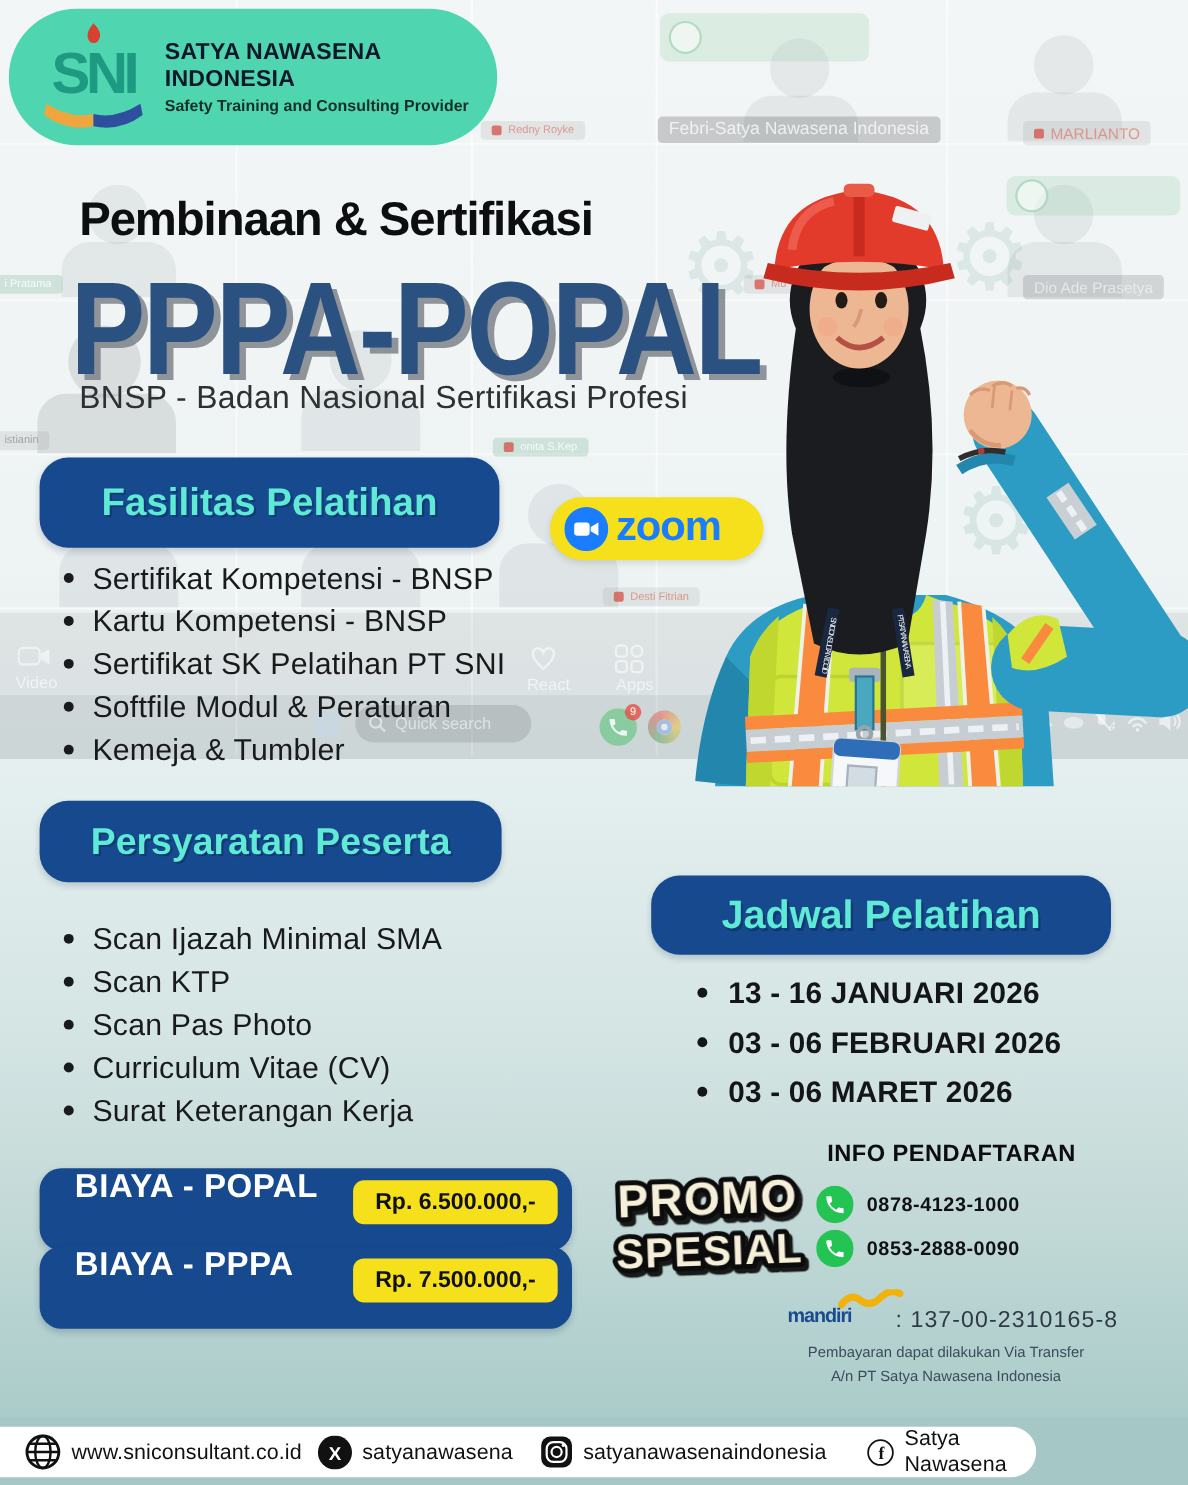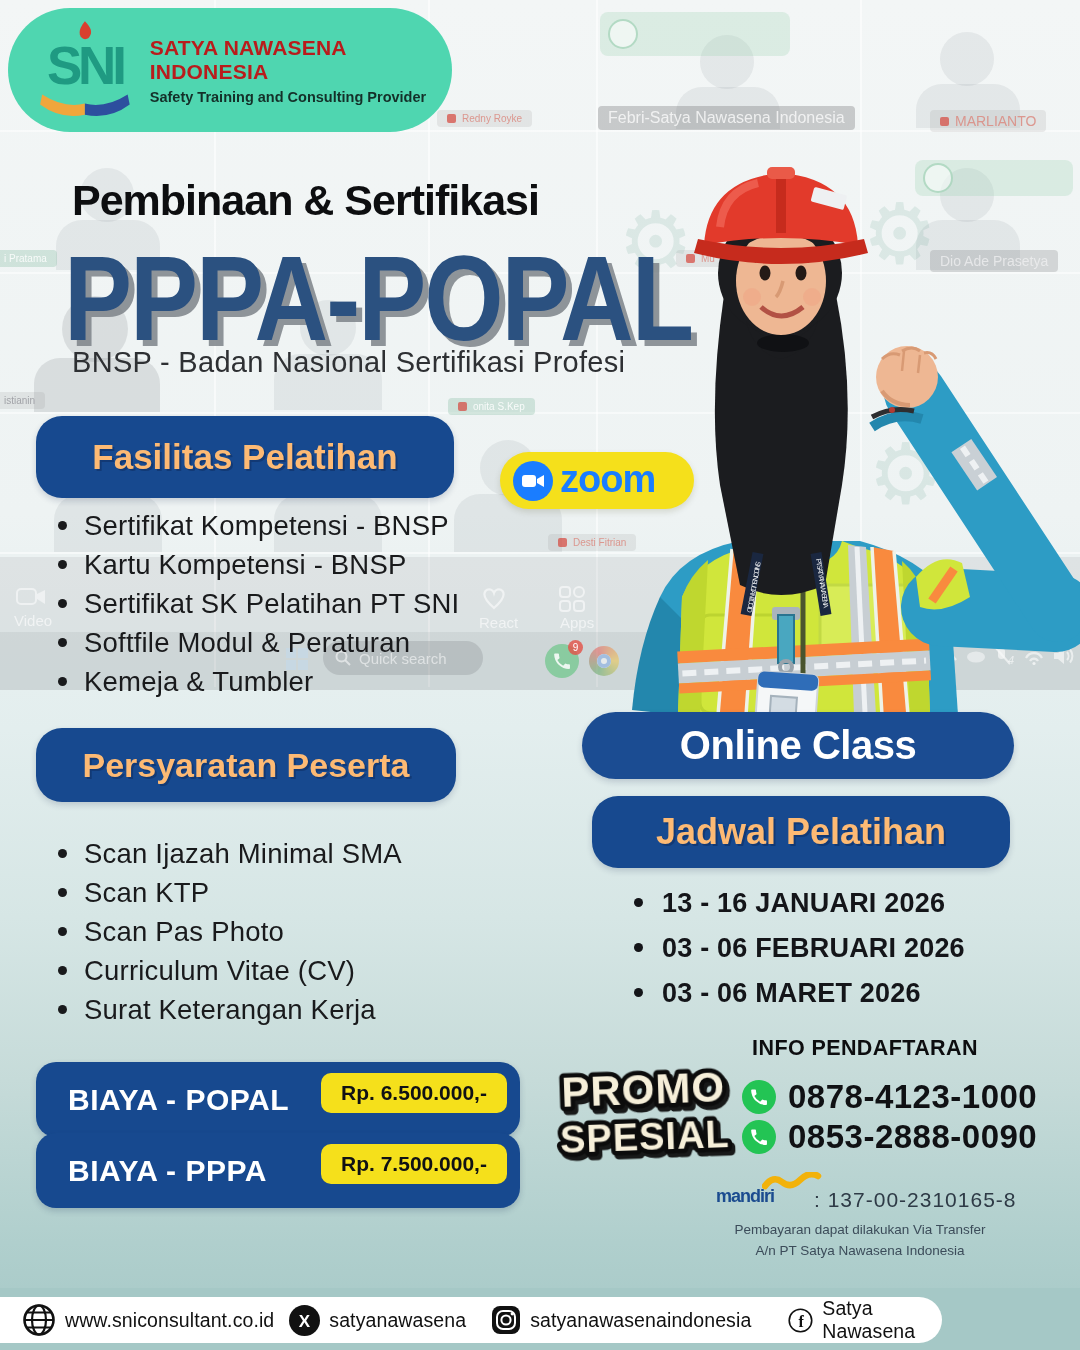--- a/index.html
+++ b/index.html
@@ -34,56 +34,56 @@
   .winico i{background:rgba(190,220,245,.8);display:block;height:10px;}
   .wa-ghost{position:absolute;left:545px;top:644px;width:34px;height:34px;border-radius:50%;background:rgba(70,192,105,.5);}
   .wa-ghost .b9{position:absolute;right:-4px;top:-4px;width:15px;height:15px;border-radius:50%;background:rgba(228,80,70,.8);
                color:#fff;font-size:10px;display:flex;align-items:center;justify-content:center;}
   .chrome-ghost{position:absolute;left:589px;top:646px;width:30px;height:30px;border-radius:50%;opacity:.5;
     background:conic-gradient(from -30deg,#e8544f,#f3c63f 120deg,#58a55c 240deg,#e8544f);}
   .chrome-ghost::after{content:"";position:absolute;left:8px;top:8px;width:14px;height:14px;border-radius:50%;background:#fff;box-shadow:inset 0 0 0 4px #7aa7e8;}
   
   .brand{left:8px;top:8px;width:444px;height:124px;border-radius:62px;background:#4fd6b0;z-index:2;display:flex;align-items:center;}
   .brand-text{margin-left:14px;}
-  .brand-name{font-size:21px;font-weight:bold;color:#b91c1c;letter-spacing:.2px;}
+  .brand-name{font-size:21px;font-weight:bold;color:#0f172a;letter-spacing:.2px;}
   .brand-tag{font-size:14.5px;font-weight:bold;color:#143029;margin-top:5px;}
   
   .kicker{left:72px;top:176px;font-size:43px;font-weight:bold;color:#0d0e10;letter-spacing:-1px;z-index:2;}
   .hero-title{left:64px;top:230px;font-size:102px;font-weight:bold;color:#2b5180;letter-spacing:-2px;
               transform:scaleY(1.18);transform-origin:left top;z-index:2;
               text-shadow:6px 5px 0 rgba(125,130,136,.85);}
   .hero-sub{left:72px;top:346px;font-size:29px;color:#2e3033;letter-spacing:.3px;z-index:2;}
   
   .pill{position:absolute;background:#17498f;display:flex;align-items:center;justify-content:center;z-index:2;box-shadow:0 3px 6px rgba(20,40,80,.18);}
-  .pill.yellowtext{color:#fdba74;justify-content:center;}
+  .pill.yellowtext{color:#5eead4;justify-content:center;}
   .fasilitas-pill{left:36px;top:416px;width:418px;height:82px;border-radius:26px;font-size:35px;font-weight:bold;text-shadow:2px 2px 0 rgba(10,30,70,.35);}
   .persyaratan-pill{left:36px;top:728px;width:420px;height:74px;border-radius:26px;font-size:34px;font-weight:bold;text-shadow:2px 2px 0 rgba(10,30,70,.35);}
   .online-pill{left:582px;top:712px;width:432px;height:67px;border-radius:34px;background:#1b4c92;color:#fff;font-size:40px;font-weight:bold;letter-spacing:-.5px;}
   .jadwal-pill{left:592px;top:796px;width:418px;height:72px;border-radius:26px;font-size:36px;font-weight:bold;text-shadow:2px 2px 0 rgba(10,30,70,.35);}
   
   ul.plain{list-style:none;margin:0;padding:0;position:absolute;z-index:2;}
   .fasilitas-list{left:52px;top:510px;width:600px;}
   .fasilitas-list li, .persyaratan-list li{position:relative;padding-left:32px;font-size:27.5px;color:#191a1c;margin-bottom:7px;letter-spacing:.2px;}
   .fasilitas-list li::before,.persyaratan-list li::before{content:"";position:absolute;left:6px;top:11px;width:9px;height:9px;border-radius:50%;background:#191a1c;}
   .persyaratan-list{left:52px;top:838px;width:560px;}
   .dates-list{left:628px;top:888px;width:420px;}
   .dates-list li{position:relative;padding-left:34px;font-size:27px;font-weight:bold;color:#141519;margin-bottom:14px;letter-spacing:.2px;}
   .dates-list li::before{content:"";position:absolute;left:6px;top:10px;width:9px;height:9px;border-radius:50%;background:#141519;}
   
   .zoom-pill{left:500px;top:452px;width:194px;height:57px;border-radius:29px;background:#f5e01b;z-index:2;
              display:flex;align-items:center;gap:7px;padding-left:13px;box-sizing:border-box;box-shadow:0 3px 6px rgba(60,60,0,.15);}
   .zoom-word{font-size:38px;font-weight:bold;color:#1a7dff;letter-spacing:-1px;line-height:1;margin-top:-4px;}
   
   .info-heading{left:700px;top:1036px;width:330px;text-align:center;font-size:21.5px;font-weight:bold;color:#0d0d0f;letter-spacing:.4px;z-index:2;}
   .phone-row{position:absolute;display:flex;align-items:center;gap:12px;z-index:2;}
-  .phone-num{font-size:33px;font-weight:bold;color:#101114;letter-spacing:.5px;}
+  .phone-num{font-size:18px;font-weight:bold;color:#101114;letter-spacing:.5px;}
   .promo-svg{position:absolute;left:546px;top:1064px;z-index:2;transform:rotate(-2deg);filter:drop-shadow(3px 4px 0 rgba(15,15,15,.95));}
   .promo-text{font-family:"Liberation Sans",sans-serif;font-weight:bold;fill:#f6efd9;stroke:#0c0c0c;paint-order:stroke;stroke-linejoin:round;}
   .price-bar{position:absolute;left:36px;width:484px;height:75px;border-radius:20px;background:#17498f;z-index:2;
-             display:flex;align-items:center;box-shadow:0 3px 6px rgba(20,40,80,.2);}
+             display:flex;box-shadow:0 3px 6px rgba(20,40,80,.2);}
   .price-label{margin-left:32px;font-size:30px;font-weight:bold;color:#fff;letter-spacing:.5px;}
   .price-badge{position:absolute;right:13px;top:11px;width:186px;height:40px;border-radius:10px;background:#f5e01b;
                display:flex;align-items:center;justify-content:center;font-size:21px;font-weight:bold;color:#101114;}
   
   .mandiri{left:716px;top:1186px;font-size:18px;font-weight:bold;color:#1b4b8f;letter-spacing:-1px;z-index:2;}
   .mandiri-wave{position:absolute;left:762px;top:1172px;z-index:2;}
   .account{left:814px;top:1188px;font-size:21px;color:#2e3a46;letter-spacing:1px;z-index:2;}
   .pay-note{left:660px;top:1220px;width:400px;text-align:center;font-size:13.5px;color:#3c4c5a;line-height:1.55;z-index:2;}
   
   .footer-strip{left:0;top:1288px;width:1080px;height:62px;background:#a5c8c6;z-index:3;}
@@ -368,23 +368,20 @@
       <span>Persyaratan Peserta</span>
     </div>
   <ul class="plain persyaratan-list">
     <li>Scan Ijazah Minimal SMA</li>
     <li>Scan KTP</li>
     <li>Scan Pas Photo</li>
     <li>Curriculum Vitae (CV)</li>
     <li>Surat Keterangan Kerja</li>
   </ul>
 
-  <div class="pill online-pill">
-      <span>Online Class</span>
-    </div>
   <div class="pill yellowtext jadwal-pill">
       <span>Jadwal Pelatihan</span>
     </div>
   <ul class="plain dates-list">
     <li>13 - 16 JANUARI 2026</li>
     <li>03 - 06 FEBRUARI 2026</li>
     <li>03 - 06 MARET 2026</li>
   </ul>
 
   <div class="abs info-heading">INFO PENDAFTARAN</div>

